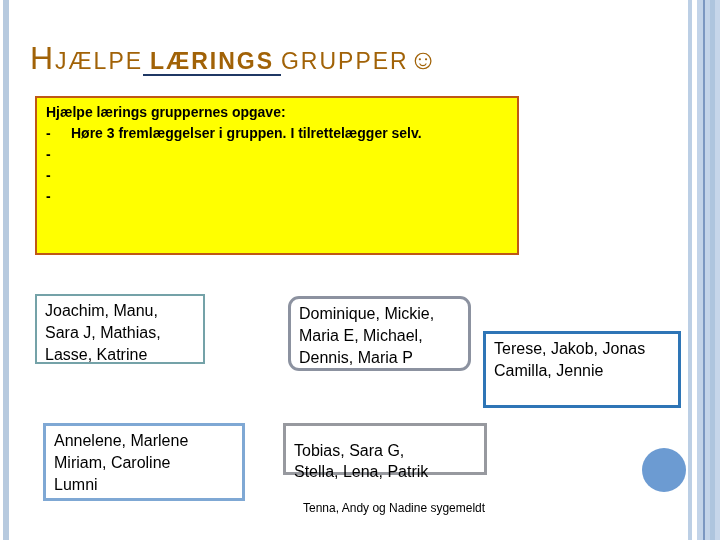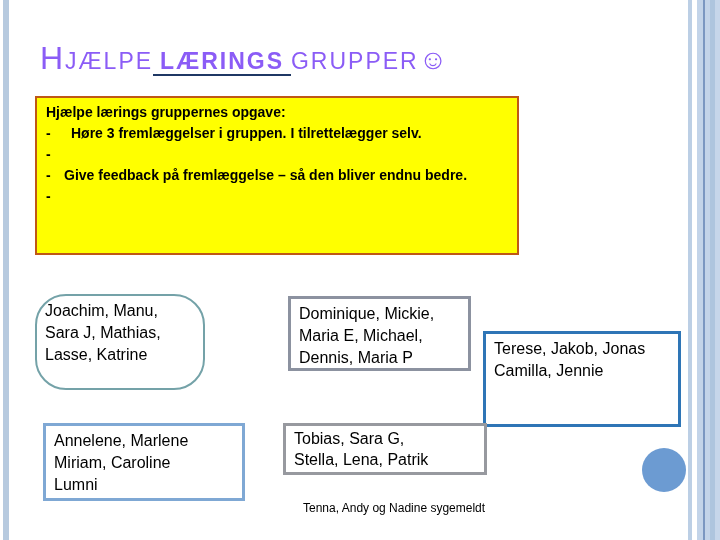--- a/index.html
+++ b/index.html
@@ -50,25 +50,25 @@
   
   .group {
     box-sizing:border-box;
     position:absolute;
     background:#fff;
     border:3px solid;
     padding:4px 8px;
     font-size:16px; line-height:22px;
     white-space:pre-line;
   }
-  .group-1 { left:35px;  top:294px; width:170px; height:96px; border-width:2px;border-radius:31px; }
-  .group-2 { left:288px; top:296px; width:183px; height:75px; }
-  .group-3 { left:483px; top:331px; width:198px; height:96px; }
+  .group-1 { left:35px;  top:294px; width:170px; height:70px; border-width:2px; }
+  .group-2 { left:288px; top:296px; width:183px; height:75px;border-radius:11px; }
+  .group-3 { left:483px; top:331px; width:198px; height:77px; }
   .group-4 { left:43px;  top:423px; width:202px; height:78px; }
-  .group-5 { left:283px; top:423px; width:204px; height:52px; padding-top:2px; line-height:21px; }
+  .group-5 { left:283px; top:423px; width:204px; height:52px; padding-top:14px; line-height:21px; }
 
   
   .footer-note {
     position:absolute; left:303px; top:501px;
     font-size:12px; white-space:nowrap;
   }
 
   
   .circle {
     position:absolute; left:642px; top:448px;
@@ -77,34 +77,33 @@
 </style>
 </head>
 <body>
 
 <div>
 
   <div class="edge edge-left"></div>
   <div class="edge edge-thin"></div>
   <div class="edge edge-band"></div>
 
-  <div class="title" style="color: #8b5cf6; margin-left: 10px;"><span class="cap">H</span><span>JÆLPE</span><span class="emph">LÆRINGS</span><span>GRUPPER</span><span class="smiley">☺</span></div>
+  <div class="title" style="color: #a16207;"><span class="cap">H</span><span>JÆLPE</span><span class="emph">LÆRINGS</span><span>GRUPPER</span><span class="smiley">☺</span></div>
 
   <div class="task-box" style="border-color: rgb(191, 88, 21); background-color: rgb(255, 255, 0);">
     <div>Hjælpe lærings gruppernes opgave:</div>
     <div class="bullet first">
       <span class="b-dash">-</span>
       <span class="b-text">Høre 3 fremlæggelser i gruppen. I tilrettelægger selv.</span>
     </div>
     <div class="bullet">
       <span class="b-dash">-</span>
     </div>
     <div class="bullet">
       <span class="b-dash">-</span>
-      <span class="b-text">Give feedback på fremlæggelse – så den bliver endnu bedre.</span>
     </div>
     <div class="bullet">
       <span class="b-dash">-</span>
     </div>
   </div>
 
   <div class="group group-1" style="border-color: rgb(116, 162, 168);">Joachim, Manu,
 Sara J, Mathias,
 Lasse, Katrine</div>
   <div class="group group-2" style="border-color: rgb(140, 146, 160);">Dominique, Mickie,

